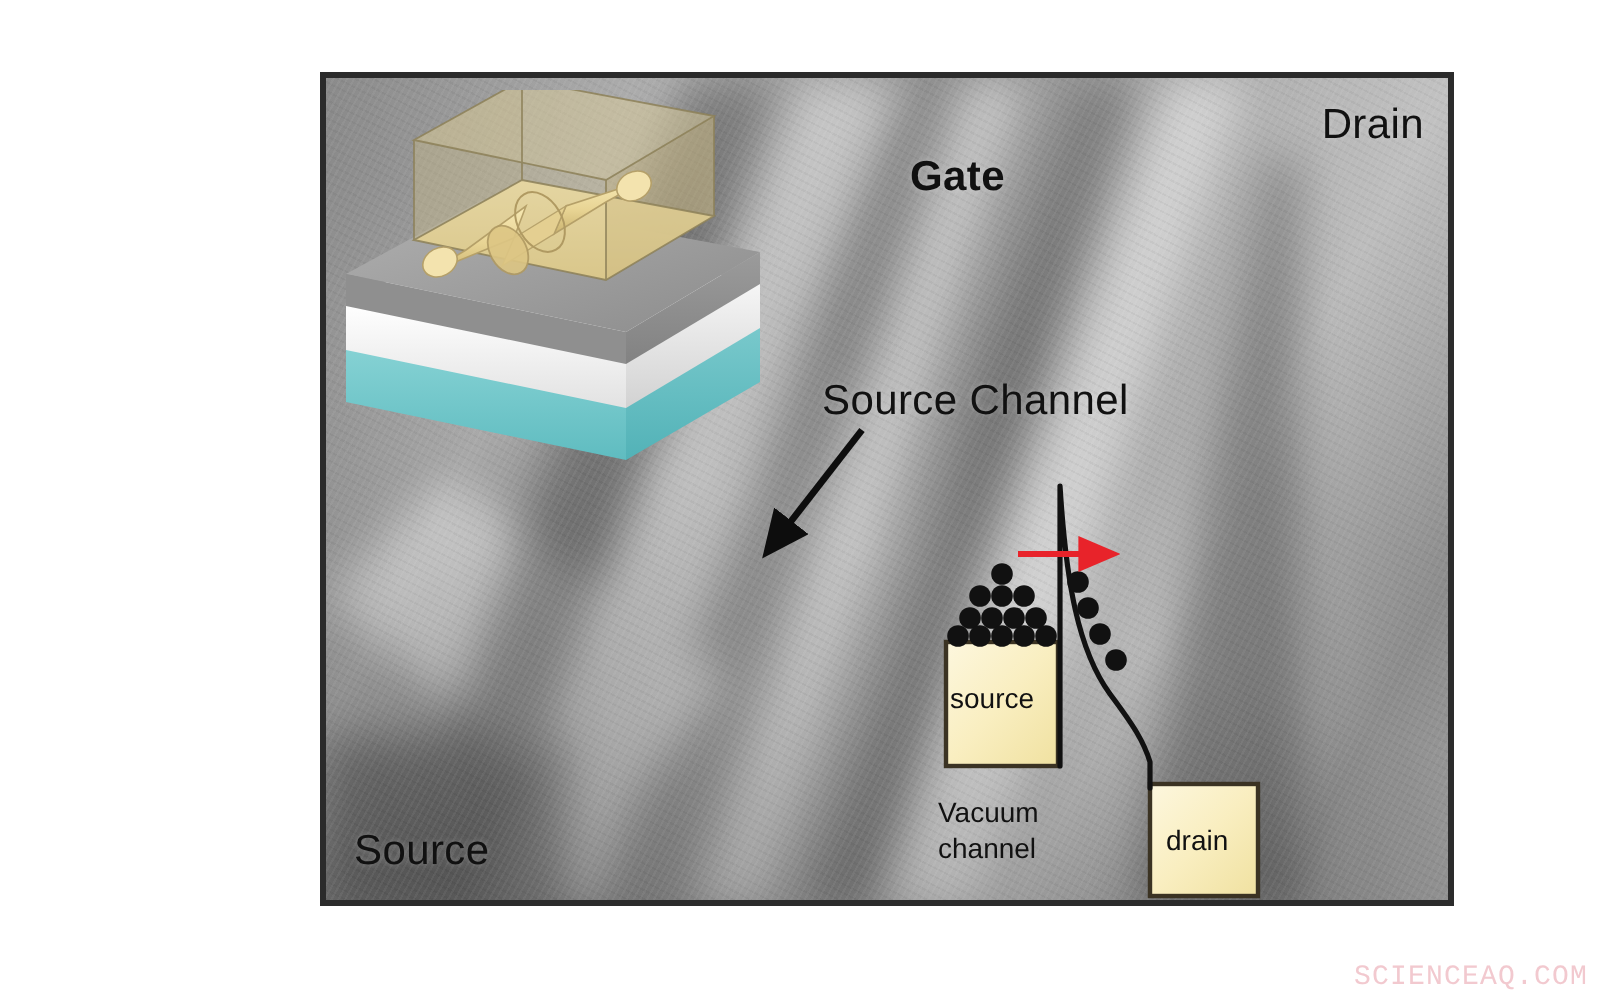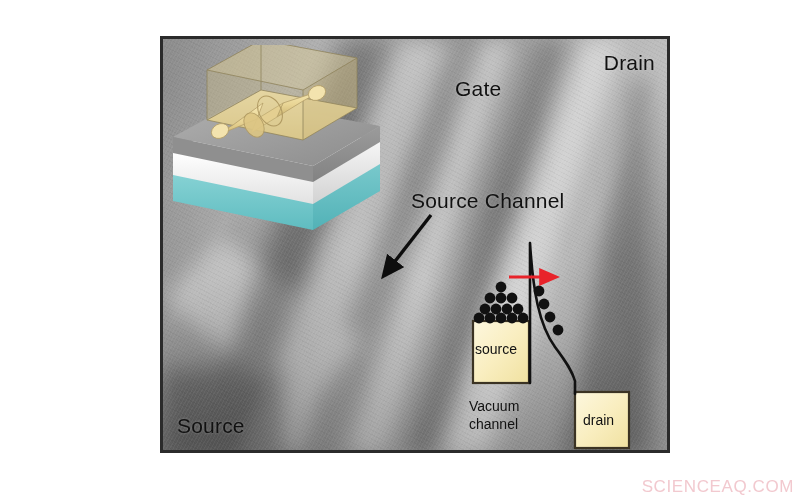--- a/index.html
+++ b/index.html
@@ -13,21 +13,21 @@
     position: relative;
     overflow: hidden;
     font-family: "Liberation Sans", sans-serif;
   }
 
   
   #figure-frame {
     position: absolute;
     left: 160px;
     top: 36px;
-    width: 510px;
+    width: 567px;
     height: 417px;
     box-sizing: border-box;
     border: 3px solid #2b2b2b;
     overflow: hidden;
     background: #8d8d8d;
   }
 
   
   #sem-image {
     position: absolute;
@@ -69,21 +69,21 @@
   
   .sem-label {
     position: absolute;
     color: #111;
     font-size: 21px;
     letter-spacing: .2px;
     white-space: nowrap;
     text-shadow: 0 0 3px rgba(255,255,255,.28);
   }
   #label-drain  { right: 12px; top: 12px; }
-  #label-gate   { left: 292px; top: 38px; }
+  #label-gate   { left: 292px; top: 38px; font-weight: bold; }
   #label-source { left: 14px;  bottom: 12px; }
   #label-vacuum-channel { left: 248px; top: 150px; }
 
   
   #device-schematic {
     position: absolute;
     left: 2px;
     top: 6px;
     width: 236px;
     height: 200px;
@@ -96,24 +96,24 @@
     top: 190px;
     width: 190px;
     height: 225px;
   }
 
   
   #watermark {
     position: absolute;
     right: 6px;
     bottom: 4px;
-    font-size: 17px;
+    font-size: 14px;
     letter-spacing: .6px;
     color: #f2c9cf;
-    font-family: Liberation Sans, sans-serif;
+    font-family: Liberation Mono, monospace;
   }
 </style>
 </head>
 <body>
 
 <div id="figure-frame">
 
   <div id="sem-image">
     <div class="sem-base"></div>
 

